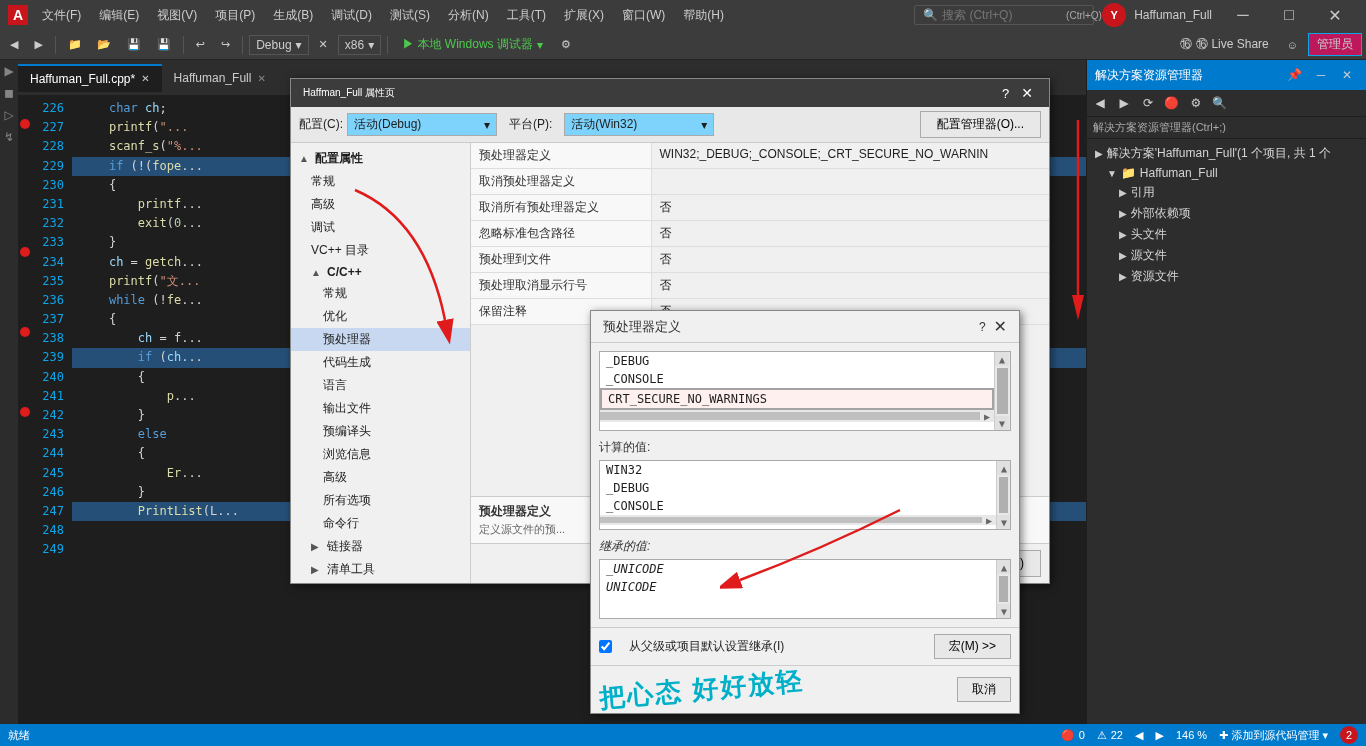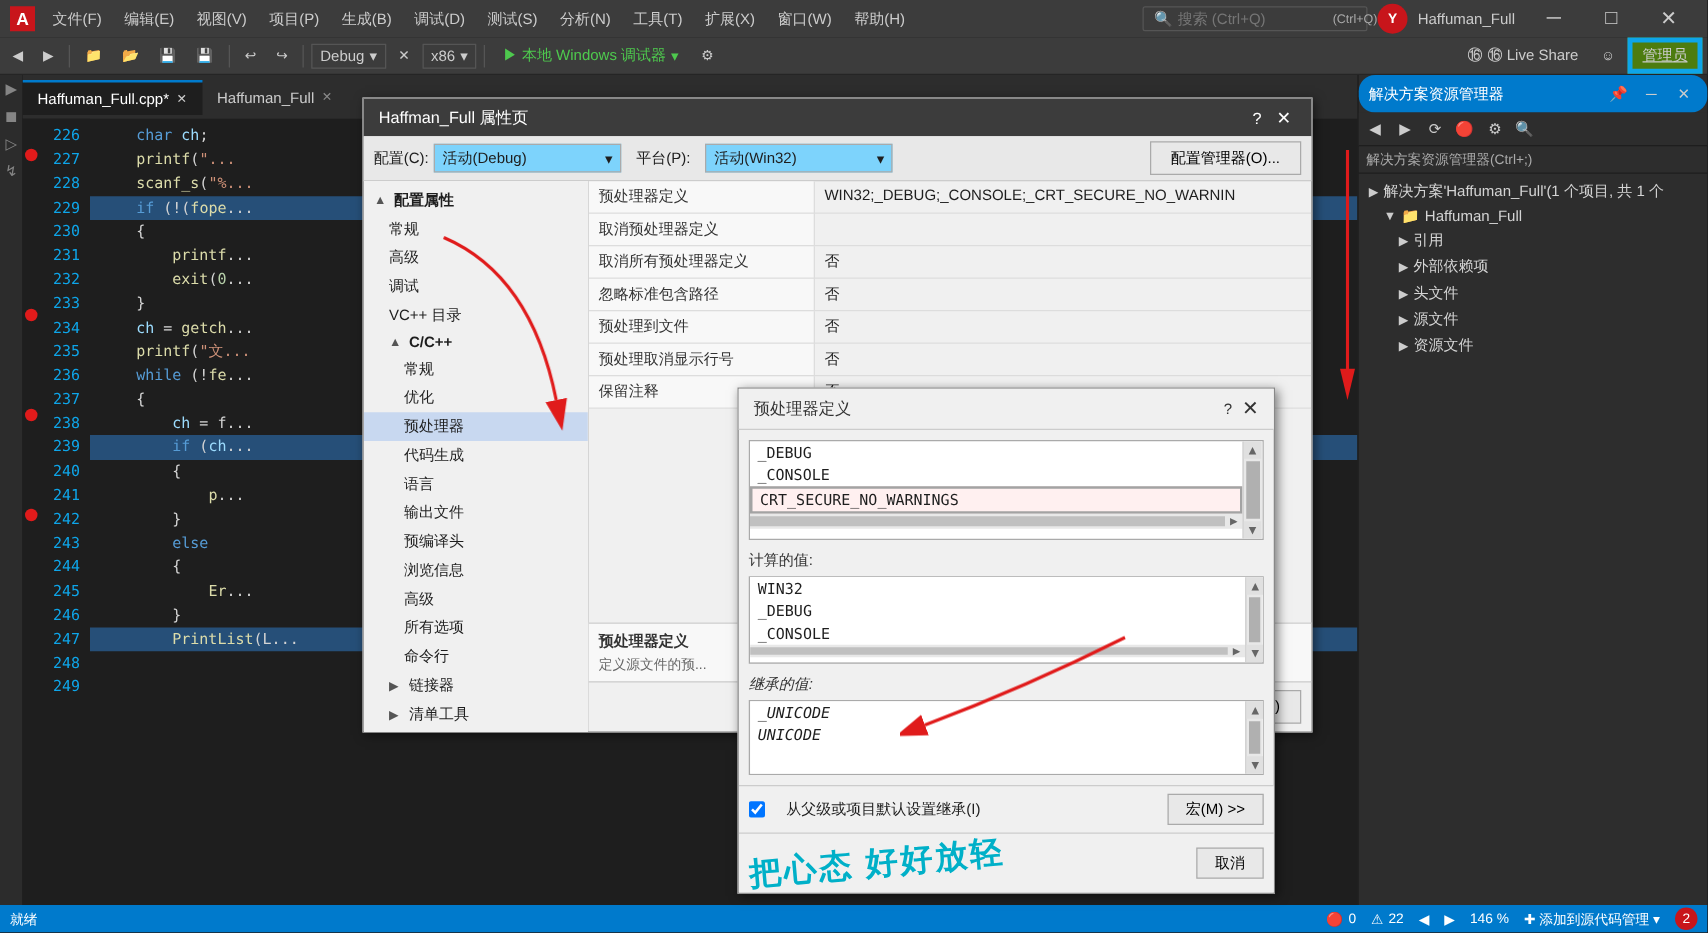--- a/index.html
+++ b/index.html
@@ -19,21 +19,21 @@
     .win-btn { width: 46px; height: 30px; display: flex; align-items: center; justify-content: center; color: #ccc; cursor: pointer; font-size: 16px; }
     .user-badge { background: #c8151b; color: white; border-radius: 50%; width: 24px; height: 24px; display: flex; align-items: center; justify-content: center; font-size: 11px; font-weight: bold; }
 
     
     .toolbar { height: 30px; background: #3c3c3c; display: flex; align-items: center; padding: 0 4px; gap: 4px; border-bottom: 1px solid #252525; }
     .toolbar-btn { padding: 2px 6px; color: #ccc; cursor: pointer; font-size: 11px; display: flex; align-items: center; gap: 2px; }
     .toolbar-sep { width: 1px; height: 18px; background: #555; margin: 0 2px; }
     .toolbar-dropdown { background: #3c3c3c; border: 1px solid #555; color: #ccc; padding: 2px 6px; font-size: 12px; display: flex; align-items: center; gap: 4px; cursor: pointer; }
     .toolbar-run { background: transparent; border: none; color: #4ec94e; cursor: pointer; font-size: 12px; display: flex; align-items: center; gap: 4px; padding: 2px 8px; }
     .live-share-btn { display: flex; align-items: center; gap: 4px; color: #ccc; cursor: pointer; padding: 2px 8px; }
-    .admin-btn { background: #4d7c0f; color: #ccc; padding: 2px 8px; cursor: pointer; border: 4px solid #0ea5e9; text-decoration: underline; }
+    .admin-btn { background: #be185d; color: #ccc; padding: 2px 8px; cursor: pointer; border: 1px solid #0ea5e9; }
 
     
     .main-layout { display: flex; height: calc(746px - 30px - 30px - 22px); }
 
     
     .code-area { flex: 1; background: #1e1e1e; overflow: hidden; position: relative; }
     .tabs-bar { height: 35px; background: #2d2d2d; display: flex; align-items: center; }
     .tab { padding: 6px 12px; font-size: 12px; color: #ccc; cursor: pointer; border-top: 1px solid transparent; display: flex; align-items: center; gap: 6px; }
     .tab.active { background: #1e1e1e; color: white; border-top: 2px solid #007acc; }
     .tab .close-tab { font-size: 10px; color: #888; cursor: pointer; }
@@ -46,21 +46,21 @@
     .code-line { white-space: pre; padding: 0 8px; font-size: 12px; line-height: 1.6; }
     .code-line.highlight { background: #264f78; }
     .breakpoint-area { width: 14px; background: #1e1e1e; flex-shrink: 0; position: relative; }
 
     
     .left-panel { width: 18px; background: #2c2c2c; display: flex; flex-direction: column; align-items: center; padding: 4px 0; gap: 8px; }
     .left-icon { width: 14px; height: 14px; color: #858585; font-size: 12px; cursor: pointer; display: flex; align-items: center; justify-content: center; }
 
     
     .right-panel { width: 280px; background: #2d2d2d; border-left: 1px solid #1e1e1e; display: flex; flex-direction: column; }
-    .right-panel-header { background: #007acc; color: white; padding: 4px 8px; font-size: 12px; display: flex; align-items: center; justify-content: space-between; border-radius: 13px; }
+    .right-panel-header { background: #007acc; color: white; padding: 4px 8px; font-size: 12px; display: flex; align-items: center; justify-content: space-between; }
     .right-panel-toolbar { background: #2d2d2d; display: flex; align-items: center; padding: 2px; border-bottom: 1px solid #1e1e1e; gap: 2px; }
     .rp-btn { width: 22px; height: 22px; display: flex; align-items: center; justify-content: center; color: #ccc; cursor: pointer; font-size: 12px; }
     .solution-tree { padding: 4px; font-size: 12px; overflow: auto; flex: 1; }
     .tree-item { padding: 2px 4px; cursor: pointer; display: flex; align-items: center; gap: 4px; }
     .tree-item .arrow { font-size: 10px; color: #ccc; }
     .tree-indent { padding-left: 16px; }
     .tree-indent2 { padding-left: 28px; }
     .folder-icon { color: #dcb67a; }
 
     
@@ -68,21 +68,21 @@
     .status-left { display: flex; align-items: center; gap: 12px; }
     .status-right { display: flex; align-items: center; gap: 12px; }
     .status-error { color: white; display: flex; align-items: center; gap: 4px; }
     .status-warning { color: white; display: flex; align-items: center; gap: 4px; }
 
     
     .dialog-overlay { position: fixed; top: 0; left: 0; width: 100%; height: 100%; z-index: 100; }
     .property-dialog { position: absolute; top: 78px; left: 290px; width: 760px; background: #f0f0f0; border: 1px solid #888; box-shadow: 2px 2px 8px rgba(0,0,0,0.5); color: #1e1e1e; z-index: 101; }
     .prop-dialog-header { background: #3c3c3c; color: white; padding: 6px 12px; display: flex; align-items: center; justify-between; font-size: 13px; }
     .prop-dialog-header-content { display: flex; align-items: center; justify-content: space-between; width: 100%; }
-    .prop-dialog-title { color: white; font-size: 13px; }
+    .prop-dialog-title { color: white; font-size: 10px; }
     .prop-dialog-close-btn { color: white; cursor: pointer; background: none; border: none; font-size: 14px; padding: 0 4px; }
 
     .prop-toolbar { background: #e8e8e8; padding: 4px 8px; display: flex; align-items: center; gap: 4px; border-bottom: 1px solid #ccc; font-size: 12px; }
     .prop-toolbar-dropdown { padding: 2px 6px; border: 1px solid #aaa; background: #7dd3fc; font-size: 12px; min-width: 150px; display: flex; align-items: center; justify-content: space-between; gap: 4px; }
     .prop-body { display: flex; height: 440px; }
 
     
     .prop-tree { width: 180px; background: #f0f0f0; border-right: 1px solid #ccc; overflow-y: auto; padding: 4px 0; font-size: 12px; }
     .prop-tree-item { padding: 3px 8px; cursor: pointer; display: flex; align-items: center; gap: 4px; }
     .prop-tree-item.selected { background: #c8d8f0; }

